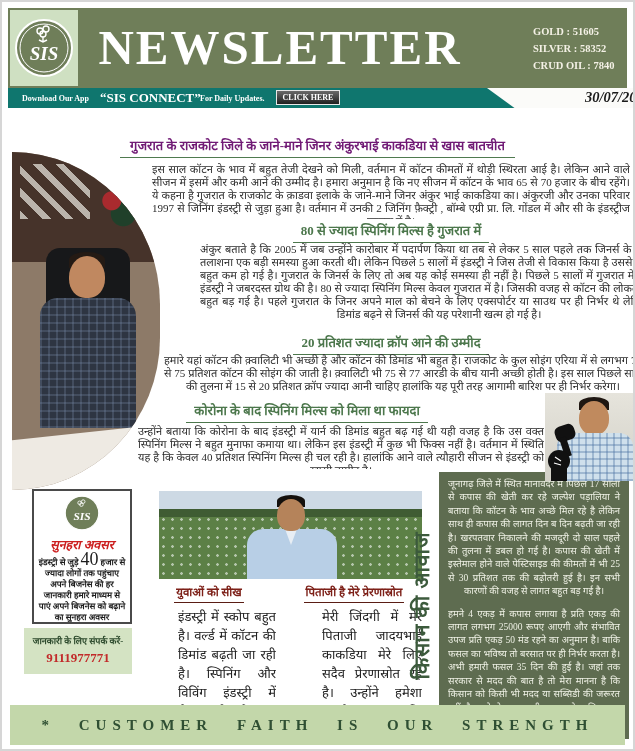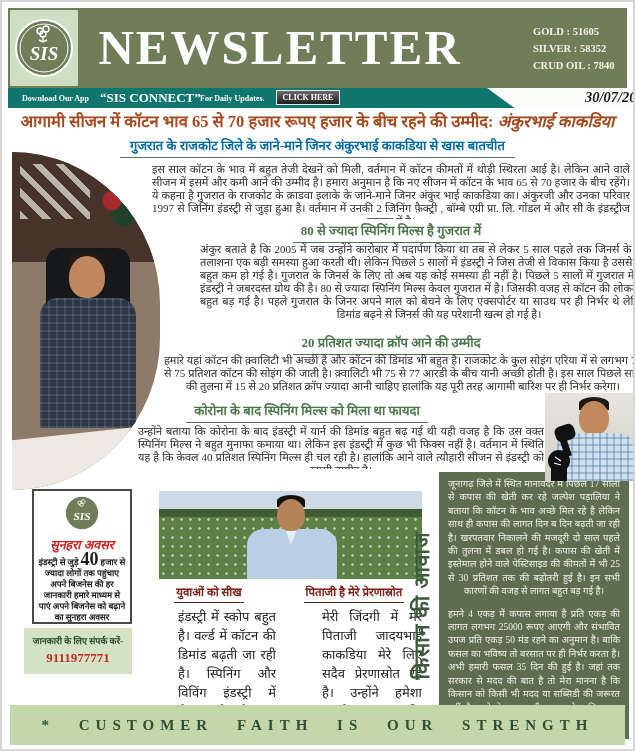--- a/index.html
+++ b/index.html
@@ -29,21 +29,21 @@
   .date-wedge{position:absolute;right:0;top:0;width:172px;height:20px;background:#fbfbf9;
               clip-path:polygon(0 0,100% 0,100% 100%,16% 100%);}
   .date-text{position:absolute;right:8px;top:1px;font-size:14.5px;font-weight:bold;font-style:italic;color:#1b1b1b;}
 
   
   .headline{position:absolute;left:8px;top:109px;width:615px;text-align:center;
             font-size:16.5px;font-weight:bold;color:#a34a1f;line-height:22px;}
   .headline .hl-name{font-style:italic;}
   .subheadline{position:absolute;left:8px;top:134px;width:615px;text-align:center;}
   .subheadline span{display:inline-block;border-bottom:1.5px solid #4f7a4f;padding:0 10px 3px;
-            font-size:13px;font-weight:600;color:#0369a1;text-align:right;}
+            font-size:13px;font-weight:600;color:#701a75;text-align:right;}
 
   
   .para{font-size:11px;line-height:13px;color:#2b2b2b;text-align:justify;text-align-last:center;overflow:hidden;}
   .intro{position:absolute;left:150px;top:161px;width:478px;height:56px;}
   .sec-head{position:absolute;text-align:center;}
   .sec-head span{display:inline-block;border-bottom:1.5px solid #4c774c;padding:0 8px 3px;
             font-size:13px;font-weight:bold;color:#4c774c;}
   .sh1{left:150px;top:219px;width:478px;}
   .p1{position:absolute;left:150px;top:241px;width:478px;height:90px;margin-left:48px;}
   .sh2{left:150px;top:331px;width:478px;}
@@ -93,21 +93,21 @@
   .fp-shirt{position:absolute;left:88px;top:38px;width:90px;height:50px;border-radius:16px 16px 0 0;background:#b8cfe6;}
   .fp-collar{position:absolute;left:126px;top:38px;width:12px;height:16px;background:#e8eef4;
              clip-path:polygon(0 0,100% 0,50% 100%);}
 
   
   .promo-box{position:absolute;left:30px;top:487px;width:96px;height:131px;background:#ffffff;
              border:2px solid #4a4a4a;text-align:center;overflow:hidden;}
   .promo-logo{width:36px;height:36px;margin:4px auto 0;}
   .promo-title{font-size:12.5px;font-weight:bold;font-style:italic;color:#cc1f1f;margin-top:1px;}
   .promo-body{font-size:8.6px;line-height:11px;color:#1c1c1c;padding:1px 3px;font-weight:600;}
-  .promo-body .b40{font-size:18px;font-weight:bold;margin:0 2px;}
+  .promo-body .b40{font-size:18px;font-weight:normal;margin:0 2px;}
   .contact-strip{position:absolute;left:22px;top:626px;width:108px;height:46px;background:#d4e3c3;
                  text-align:center;overflow:hidden;}
   .contact-label{font-size:9px;color:#2c4a2c;font-weight:600;margin-top:6px;}
   .contact-phone{font-size:13px;color:#c22a2a;font-weight:bold;margin-top:3px;}
 
   
   .bcol{position:absolute;top:580px;width:134px;height:156px;overflow:hidden;}
   .colA{left:140px;} .colB{left:284px;width:136px;}
   .bcol-head{text-align:center;margin-bottom:4px;}
   .bcol-head span{display:inline-block;border-bottom:1.5px solid #5a1d14;padding:0 2px 3px;
@@ -158,21 +158,20 @@
   <div class="appbar">
     <span class="dl-prefix">Download Our App</span>
     <span class="app-name">“SIS CONNECT”</span>
     <span class="dl-suffix">For Daily Updates.</span>
     <button class="click-btn">CLICK HERE</button>
     <div class="date-wedge">
       <span class="date-text">30/07/2022</span>
     </div>
   </div>
 
-  <div class="headline"><span>आगामी सीजन में कॉटन भाव 65 से 70 हजार रूपए हजार के बीच रहने की उम्मीद:</span><span class="hl-name"> अंकुरभाई काकडिया</span></div>
   <div class="subheadline">
     <span>गुजरात के राजकोट जिले के जाने-माने जिनर अंकुरभाई काकडिया से खास बातचीत</span>
   </div>
 
   <div class="left-photo">
     <div class="lp-wood"></div>
     <div class="lp-art"></div>
     <div class="lp-flower"></div>
     <div class="lp-chair"></div>
     <div class="lp-hair"></div>

